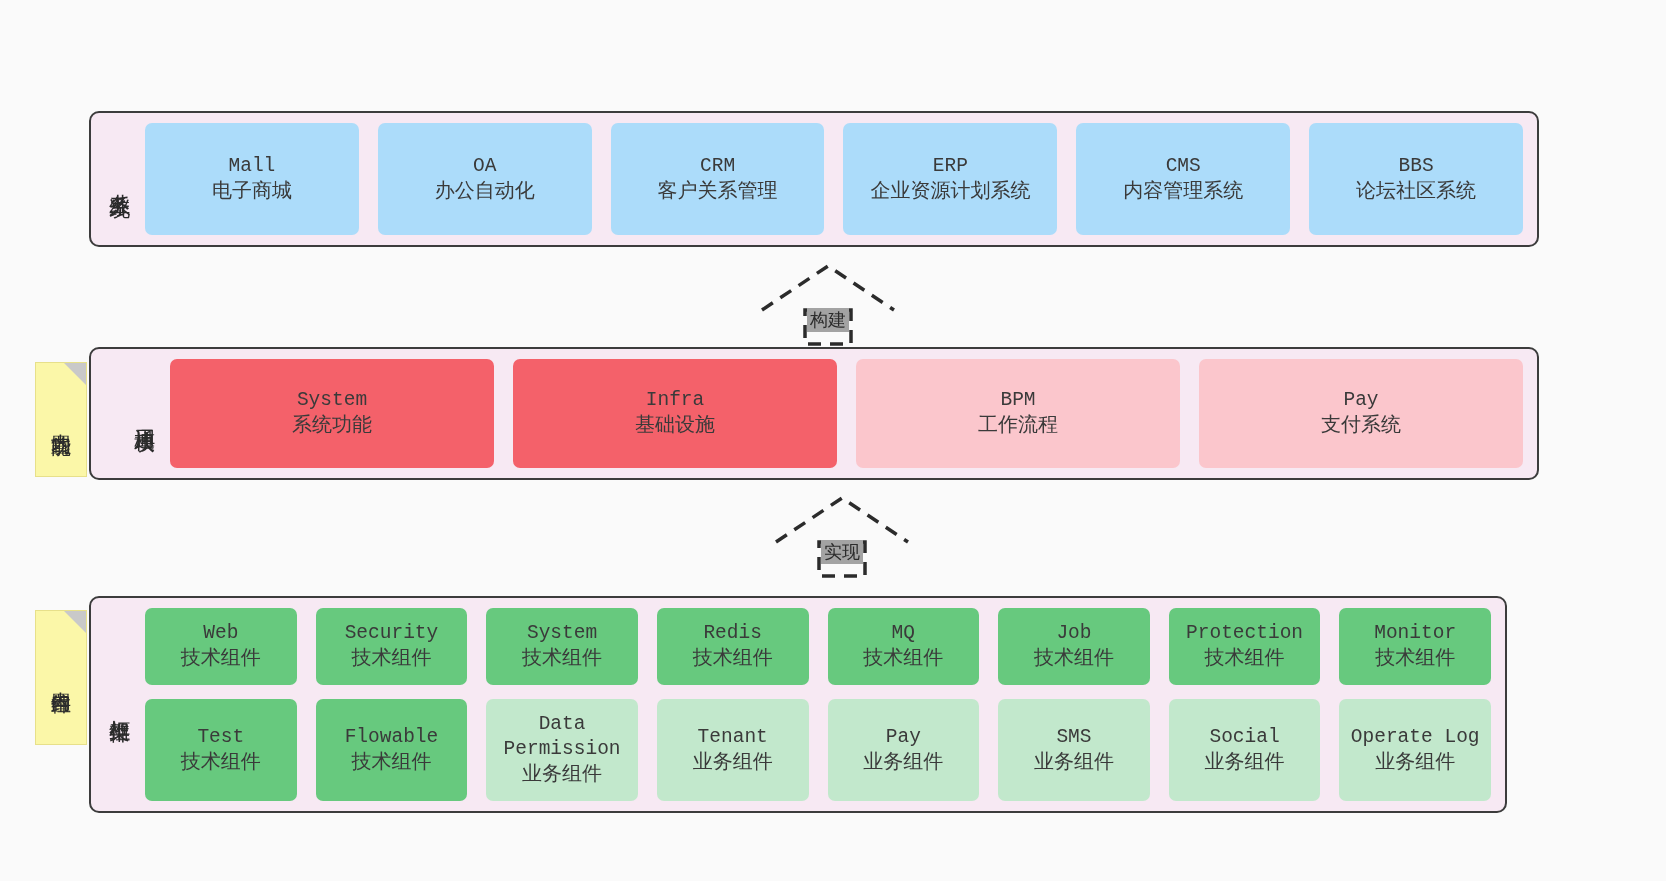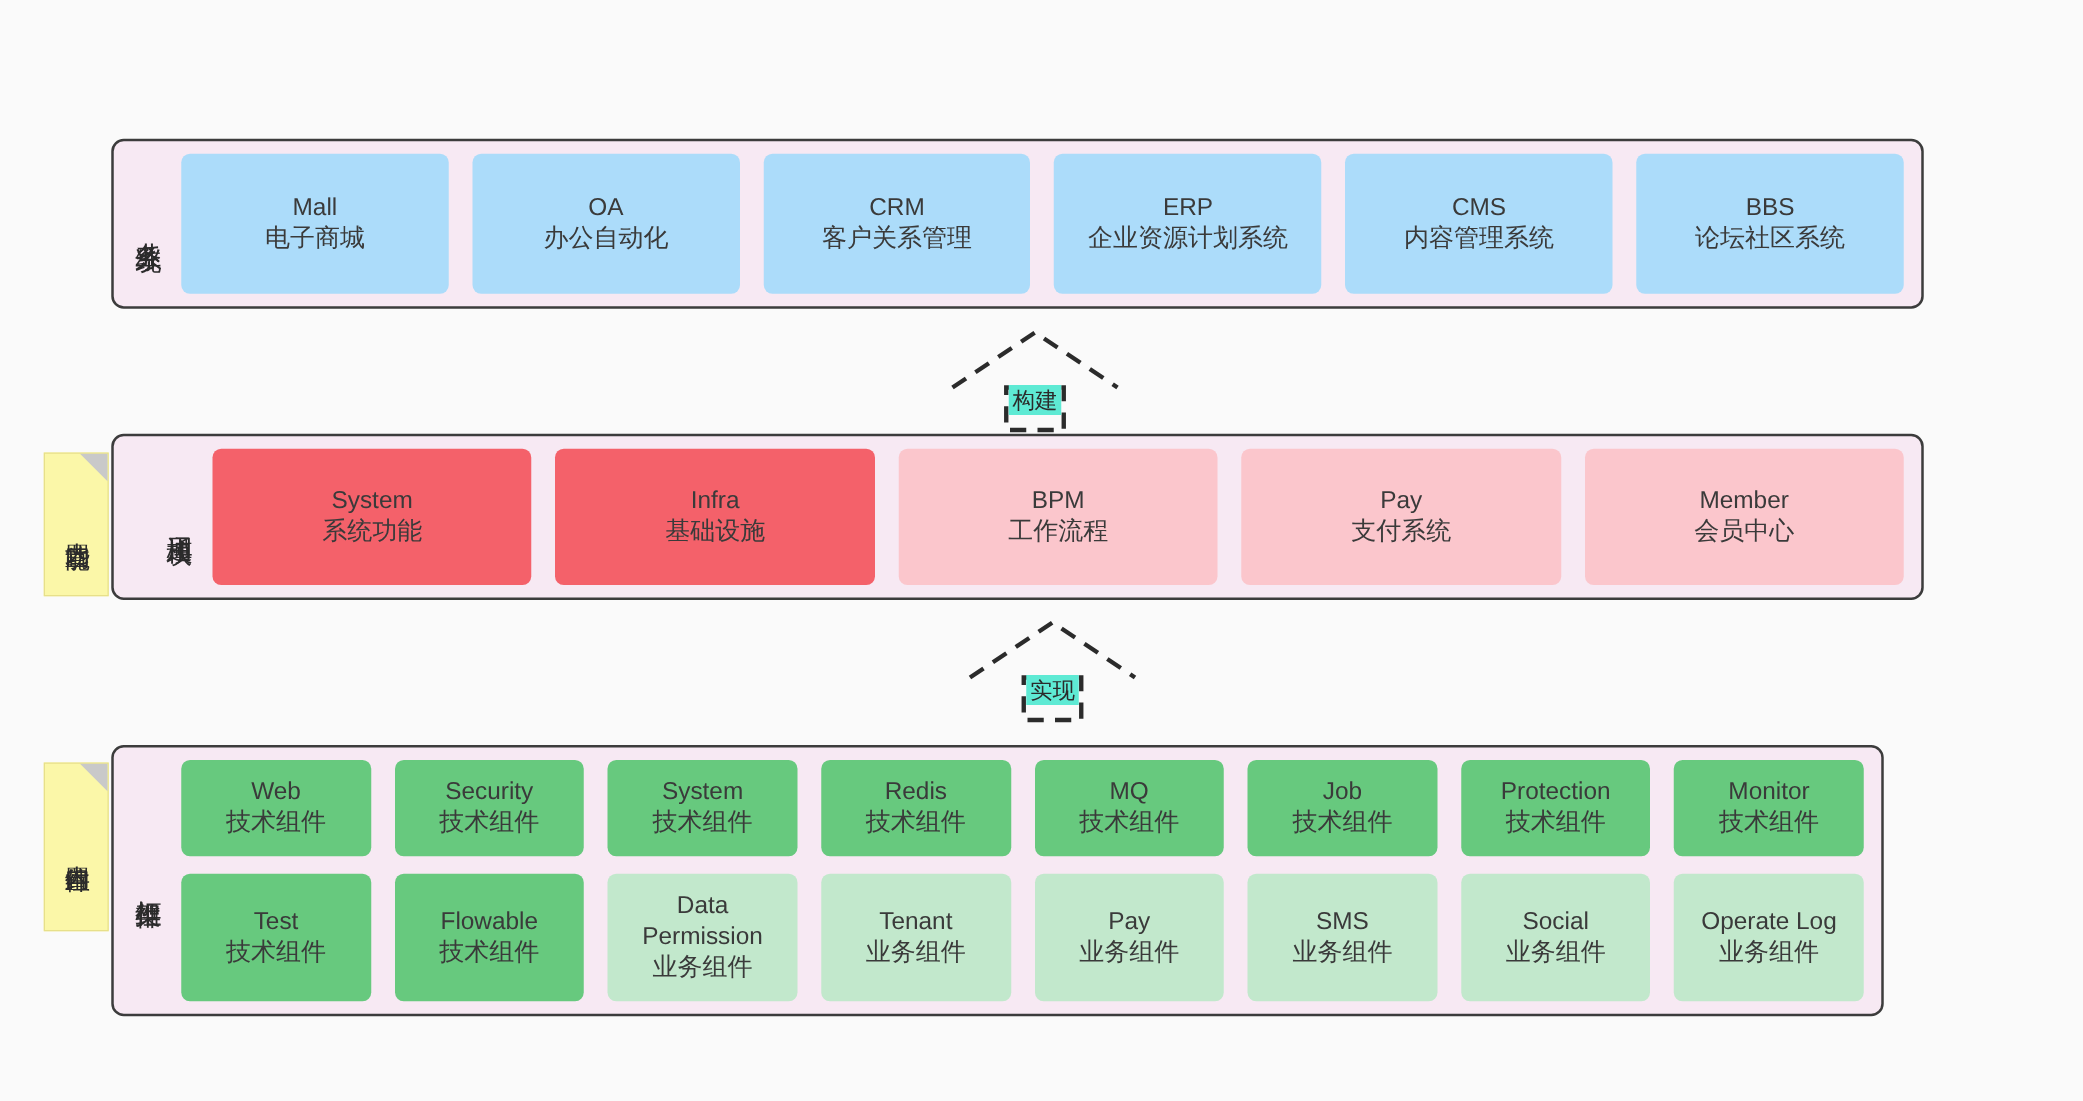--- a/index.html
+++ b/index.html
@@ -18,20 +18,21 @@
 
   
   .layer {
     position: absolute;
     background: #F7E9F3;
     border: 2px solid #3c3c3c;
     border-radius: 10px;
     display: flex;
     align-items: stretch;
     padding: 10px 14px 10px 10px;
+    font-family: Liberation Mono, monospace;
   }
   .layer-title {
     flex: 0 0 auto;
     width: 34px;
     display: flex;
     align-items: center;
     justify-content: center;
     font-size: 21px;
     color: #2b2b2b;
     letter-spacing: 1px;
@@ -106,21 +107,21 @@
   
   .arrow { position: absolute; }
   .arrow svg { display: block; overflow: visible; }
   .arrow .alabel {
     position: absolute;
     left: 50%;
     transform: translateX(-50%);
     bottom: 14px;
     font-size: 18px;
     color: #2b2b2b;
-    background: #5eead4;
+    background: #a3a3a3;
     padding: 0 3px;
     white-space: nowrap;
     user-select: none;
   }
 </style>
 </head>
 <body>
 
 <div id="canvas">
 
@@ -182,24 +183,20 @@
           <span class="cn">基础设施</span>
         </div>
         <div class="card pink">
           <span class="en">BPM</span>
           <span class="cn">工作流程</span>
         </div>
         <div class="card pink">
           <span class="en">Pay</span>
           <span class="cn">支付系统</span>
         </div>
-        <div class="card pink">
-          <span class="en">Member</span>
-          <span class="cn">会员中心</span>
-        </div>
       </div>
     </div>
   </div>
 
   <div class="arrow" id="arrow-implement" style="left:772px; top:494px; width:140px; height:84px;">
     <svg width="140" height="84" viewBox="0 0 140 84" aria-hidden="true">
       <path d="M 4 48 L 70 4 L 136 48" fill="none" stroke="#2b2b2b" stroke-width="3.5" stroke-dasharray="13,9" stroke-linecap="butt"></path>
       <path d="M 47 48 L 93 48 L 93 82 L 47 82 Z" fill="none" stroke="#2b2b2b" stroke-width="3.5" stroke-dasharray="13,9"></path>
     </svg>
     <span class="alabel">实现</span>

